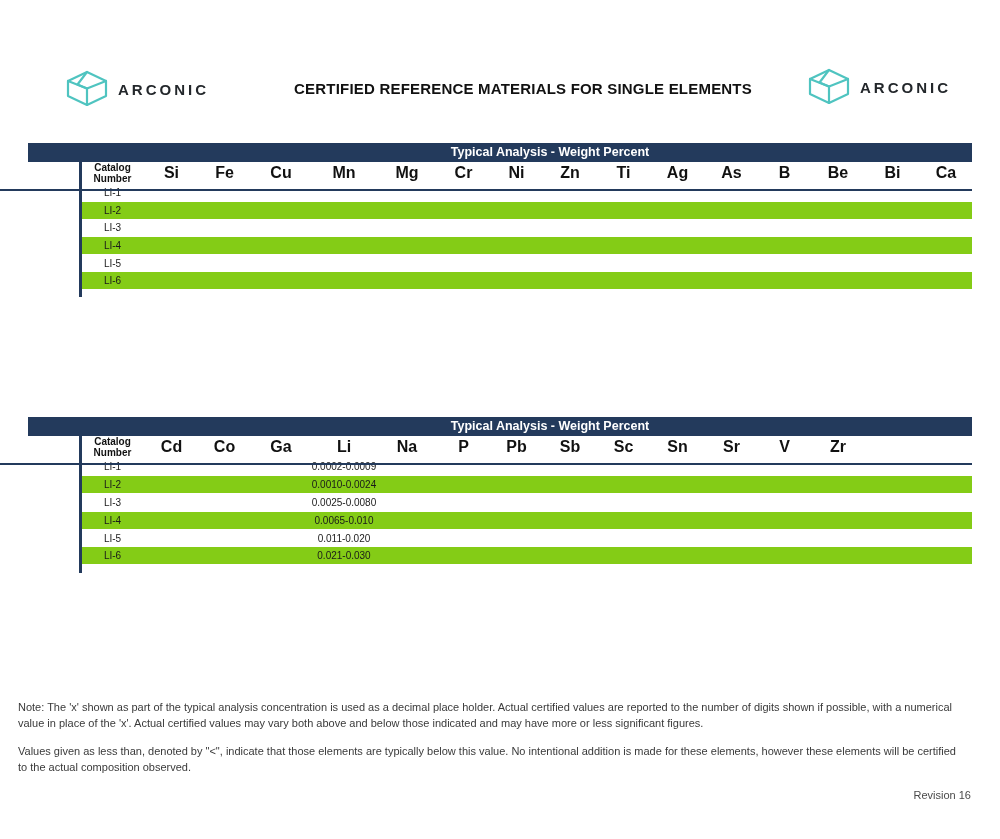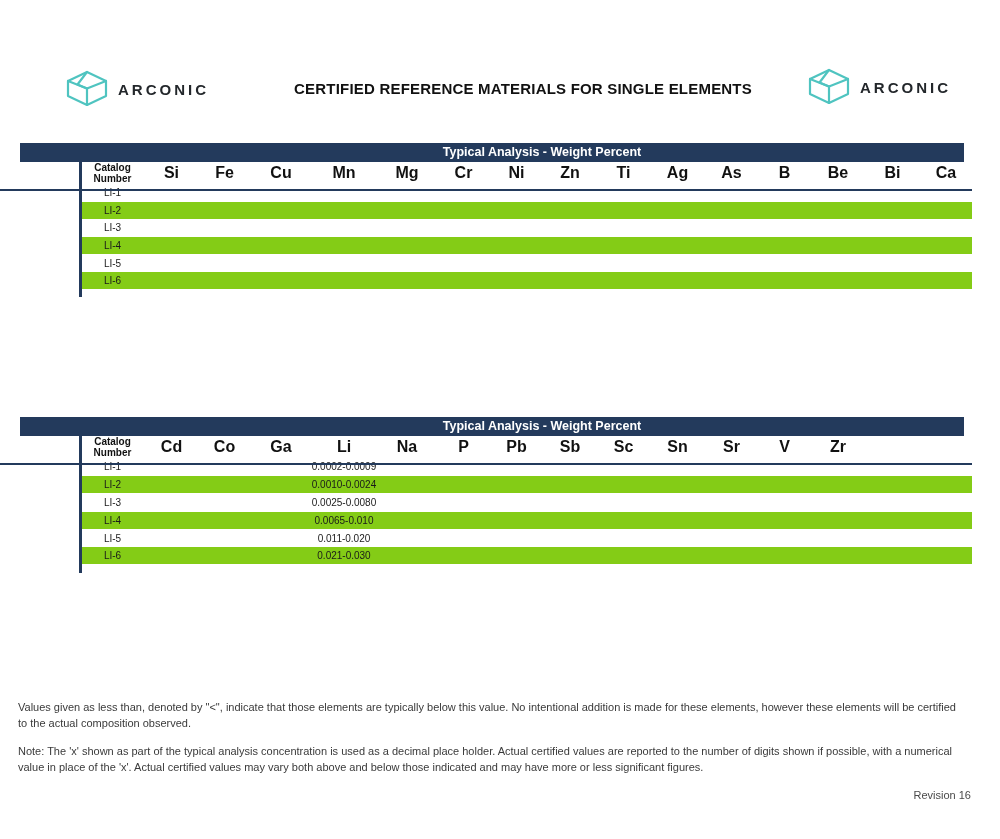--- a/index.html
+++ b/index.html
@@ -15,21 +15,21 @@
   #logo-right { left:806px; top:68px; }
   .logo svg { display:block; }
   .brand-text { font-weight:bold; font-size:15px; letter-spacing:3px; color:#23272b; }
 
   
   .title    { position:absolute; left:0; right:0; top:80px;  text-align:center; font-size:15px;   font-weight:bold; color:#111; letter-spacing:0.2px; }
   .subtitle { position:absolute; left:0; right:0; top:115px; text-align:center; font-size:13.5px; font-weight:bold; color:#111; }
 
   
   .banner {
-    position:absolute; left:20px; width:944px; height:19px; background:#233a5c;
+    position:absolute; left:28px; width:944px; height:19px; background:#233a5c;
     color:#ffffff; font-weight:bold; font-size:12.5px; line-height:19px;
     text-align:center; padding-left:100px; box-sizing:border-box;
   }
   #banner1 { top:143px; }
   #banner2 { top:417px; }
 
   
   table.grid { position:absolute; left:28px; width:944px; border-collapse:collapse; table-layout:fixed; }
   #table1 { top:162px; }
   #table2 { top:436px; }
@@ -251,19 +251,19 @@
       <td class="fill" colspan="3"></td>
       <td class="fill">0.021-0.030</td>
       <td class="fill" colspan="11"></td>
     </tr>
   </tbody>
     </table>
   <div class="hline" id="hline2"></div>
   <div class="vline" id="vline2"></div>
 
   <div class="notes">
+    <p>Note:  The 'x' shown as part of the typical analysis concentration is used as a decimal place holder.  Actual certified values are reported to the number of digits shown if possible, with a numerical value in place of the 'x'.  Actual certified values may vary both above and below those indicated and may have more or less significant figures.</p>
     <p>Values given as less than, denoted by "&lt;", indicate that those elements are typically below this value.  No intentional addition is made for these elements, however these elements will be certified to the actual composition observed.</p>
-    <p>Note:  The 'x' shown as part of the typical analysis concentration is used as a decimal place holder.  Actual certified values are reported to the number of digits shown if possible, with a numerical value in place of the 'x'.  Actual certified values may vary both above and below those indicated and may have more or less significant figures.</p>
   </div>
 
   <div class="revision">Revision 16</div>
 
 </div>
 
 </body></html>

